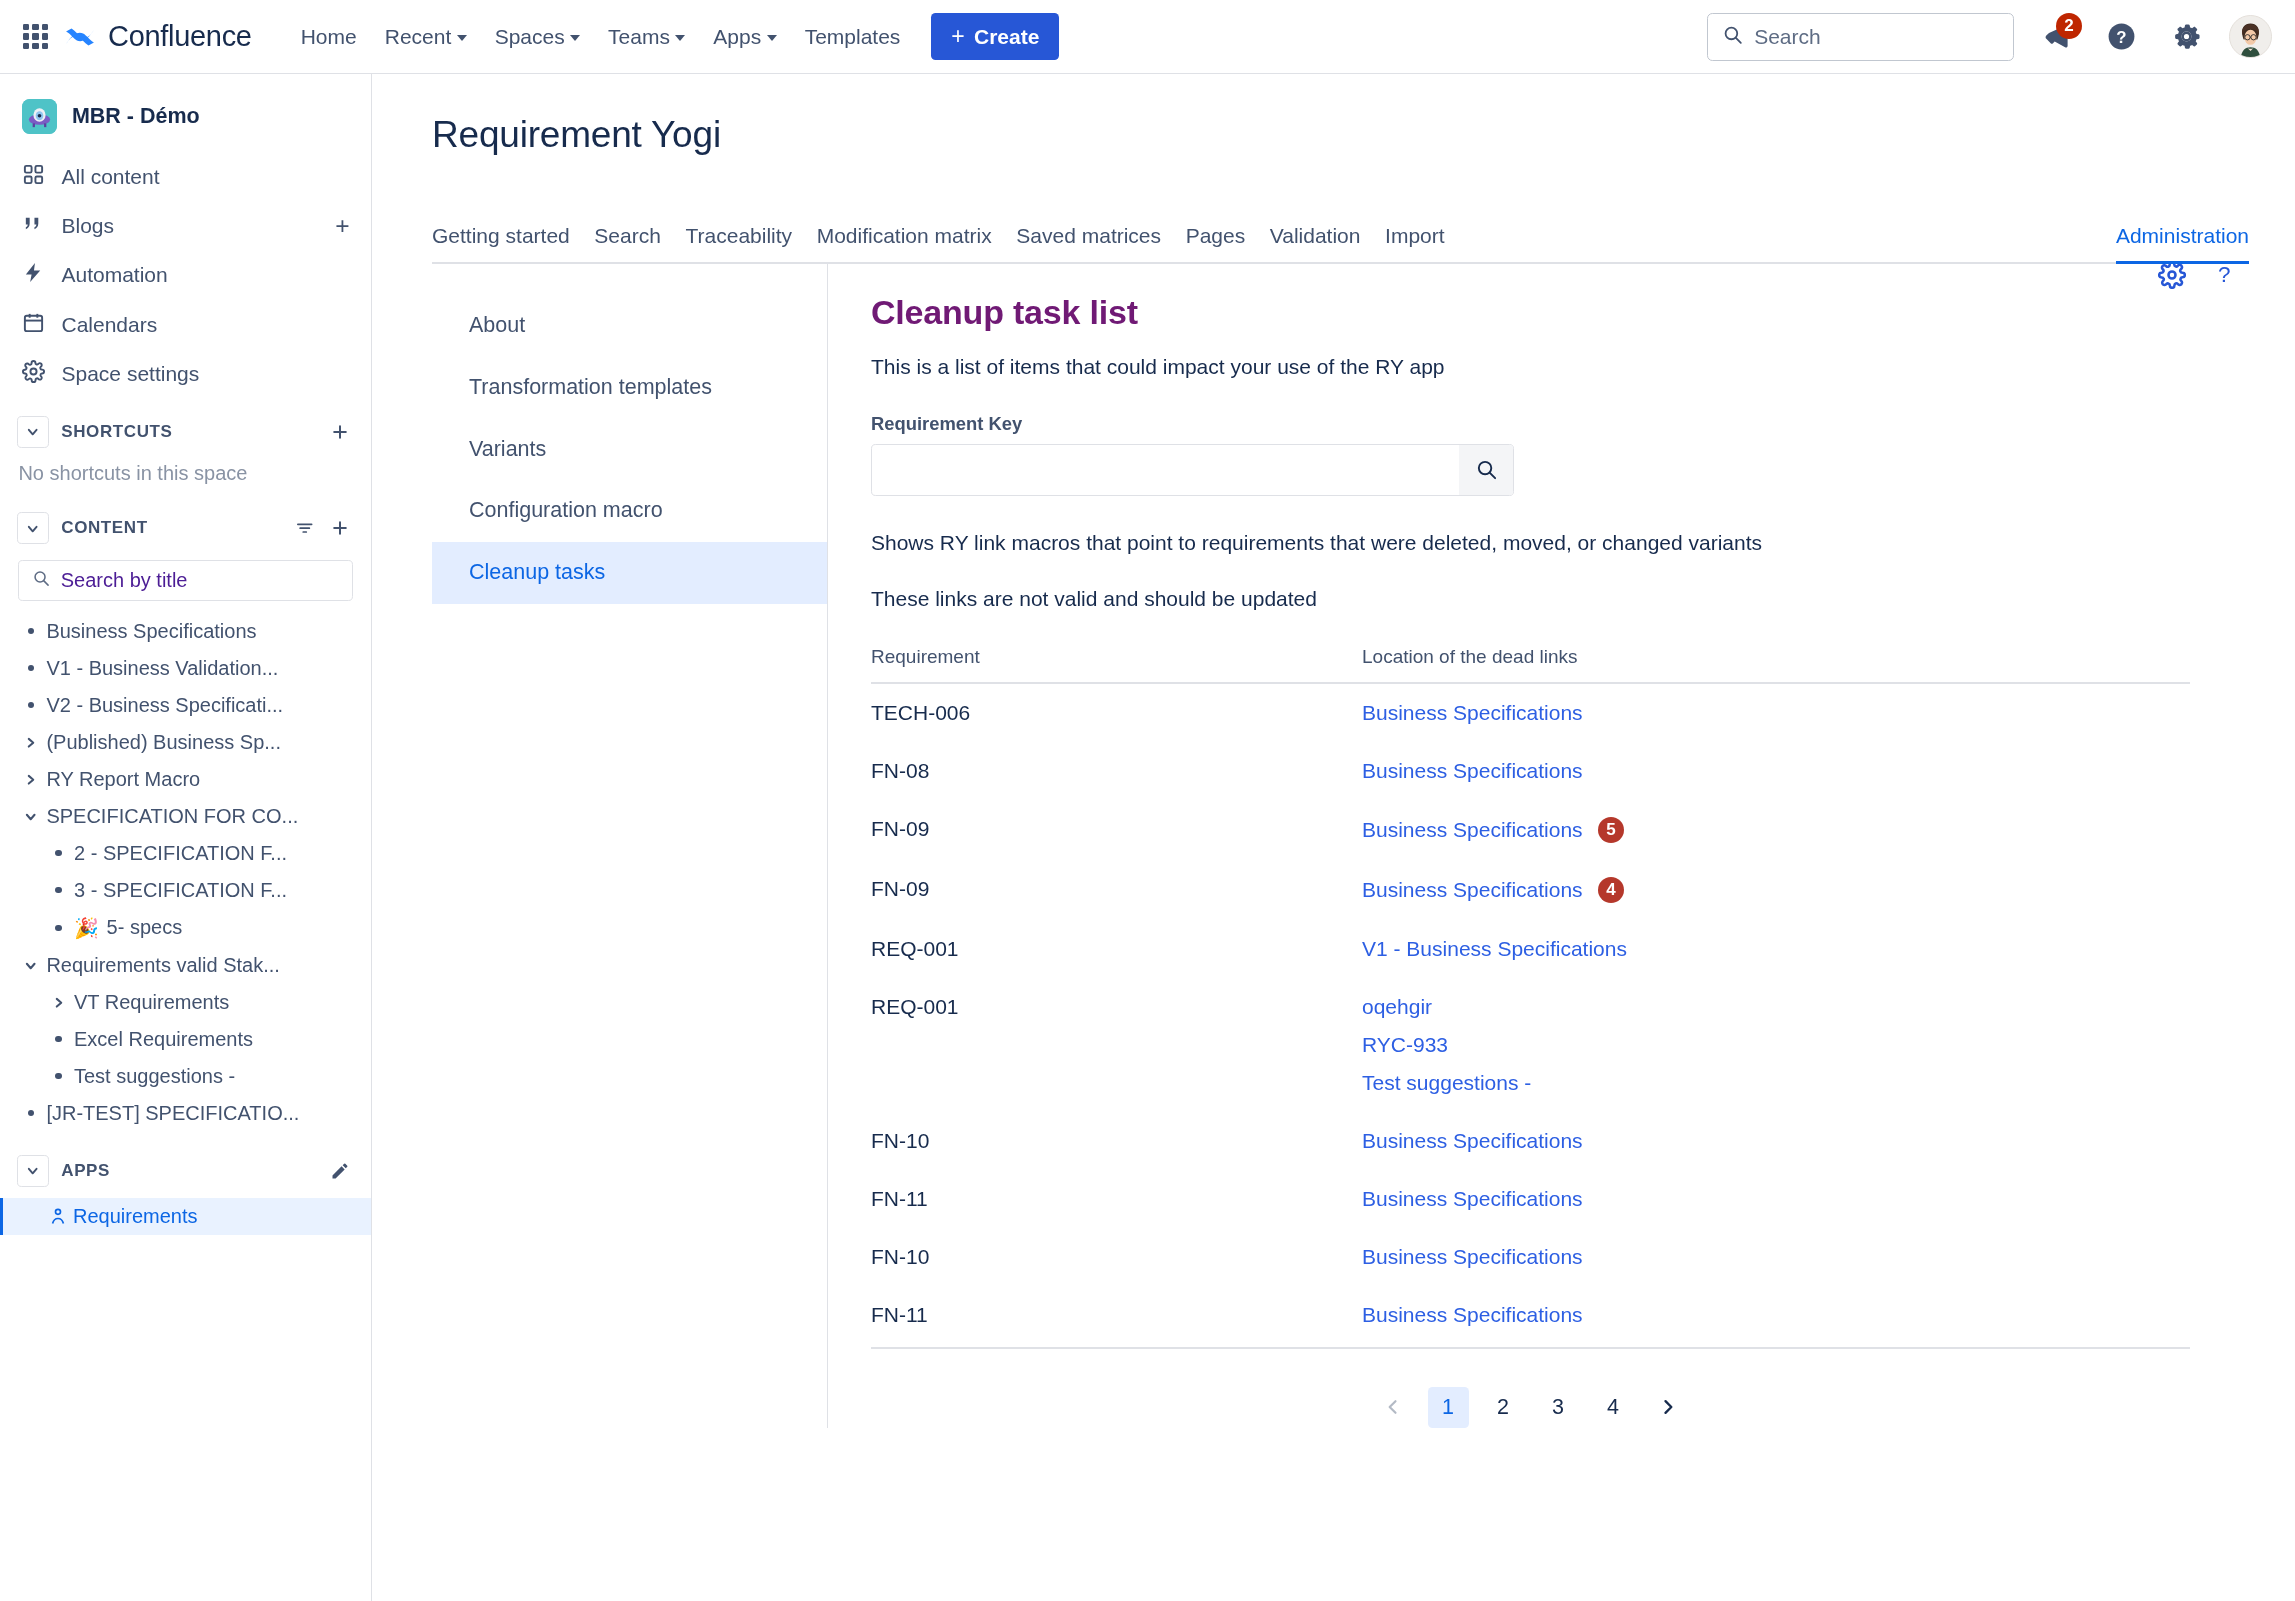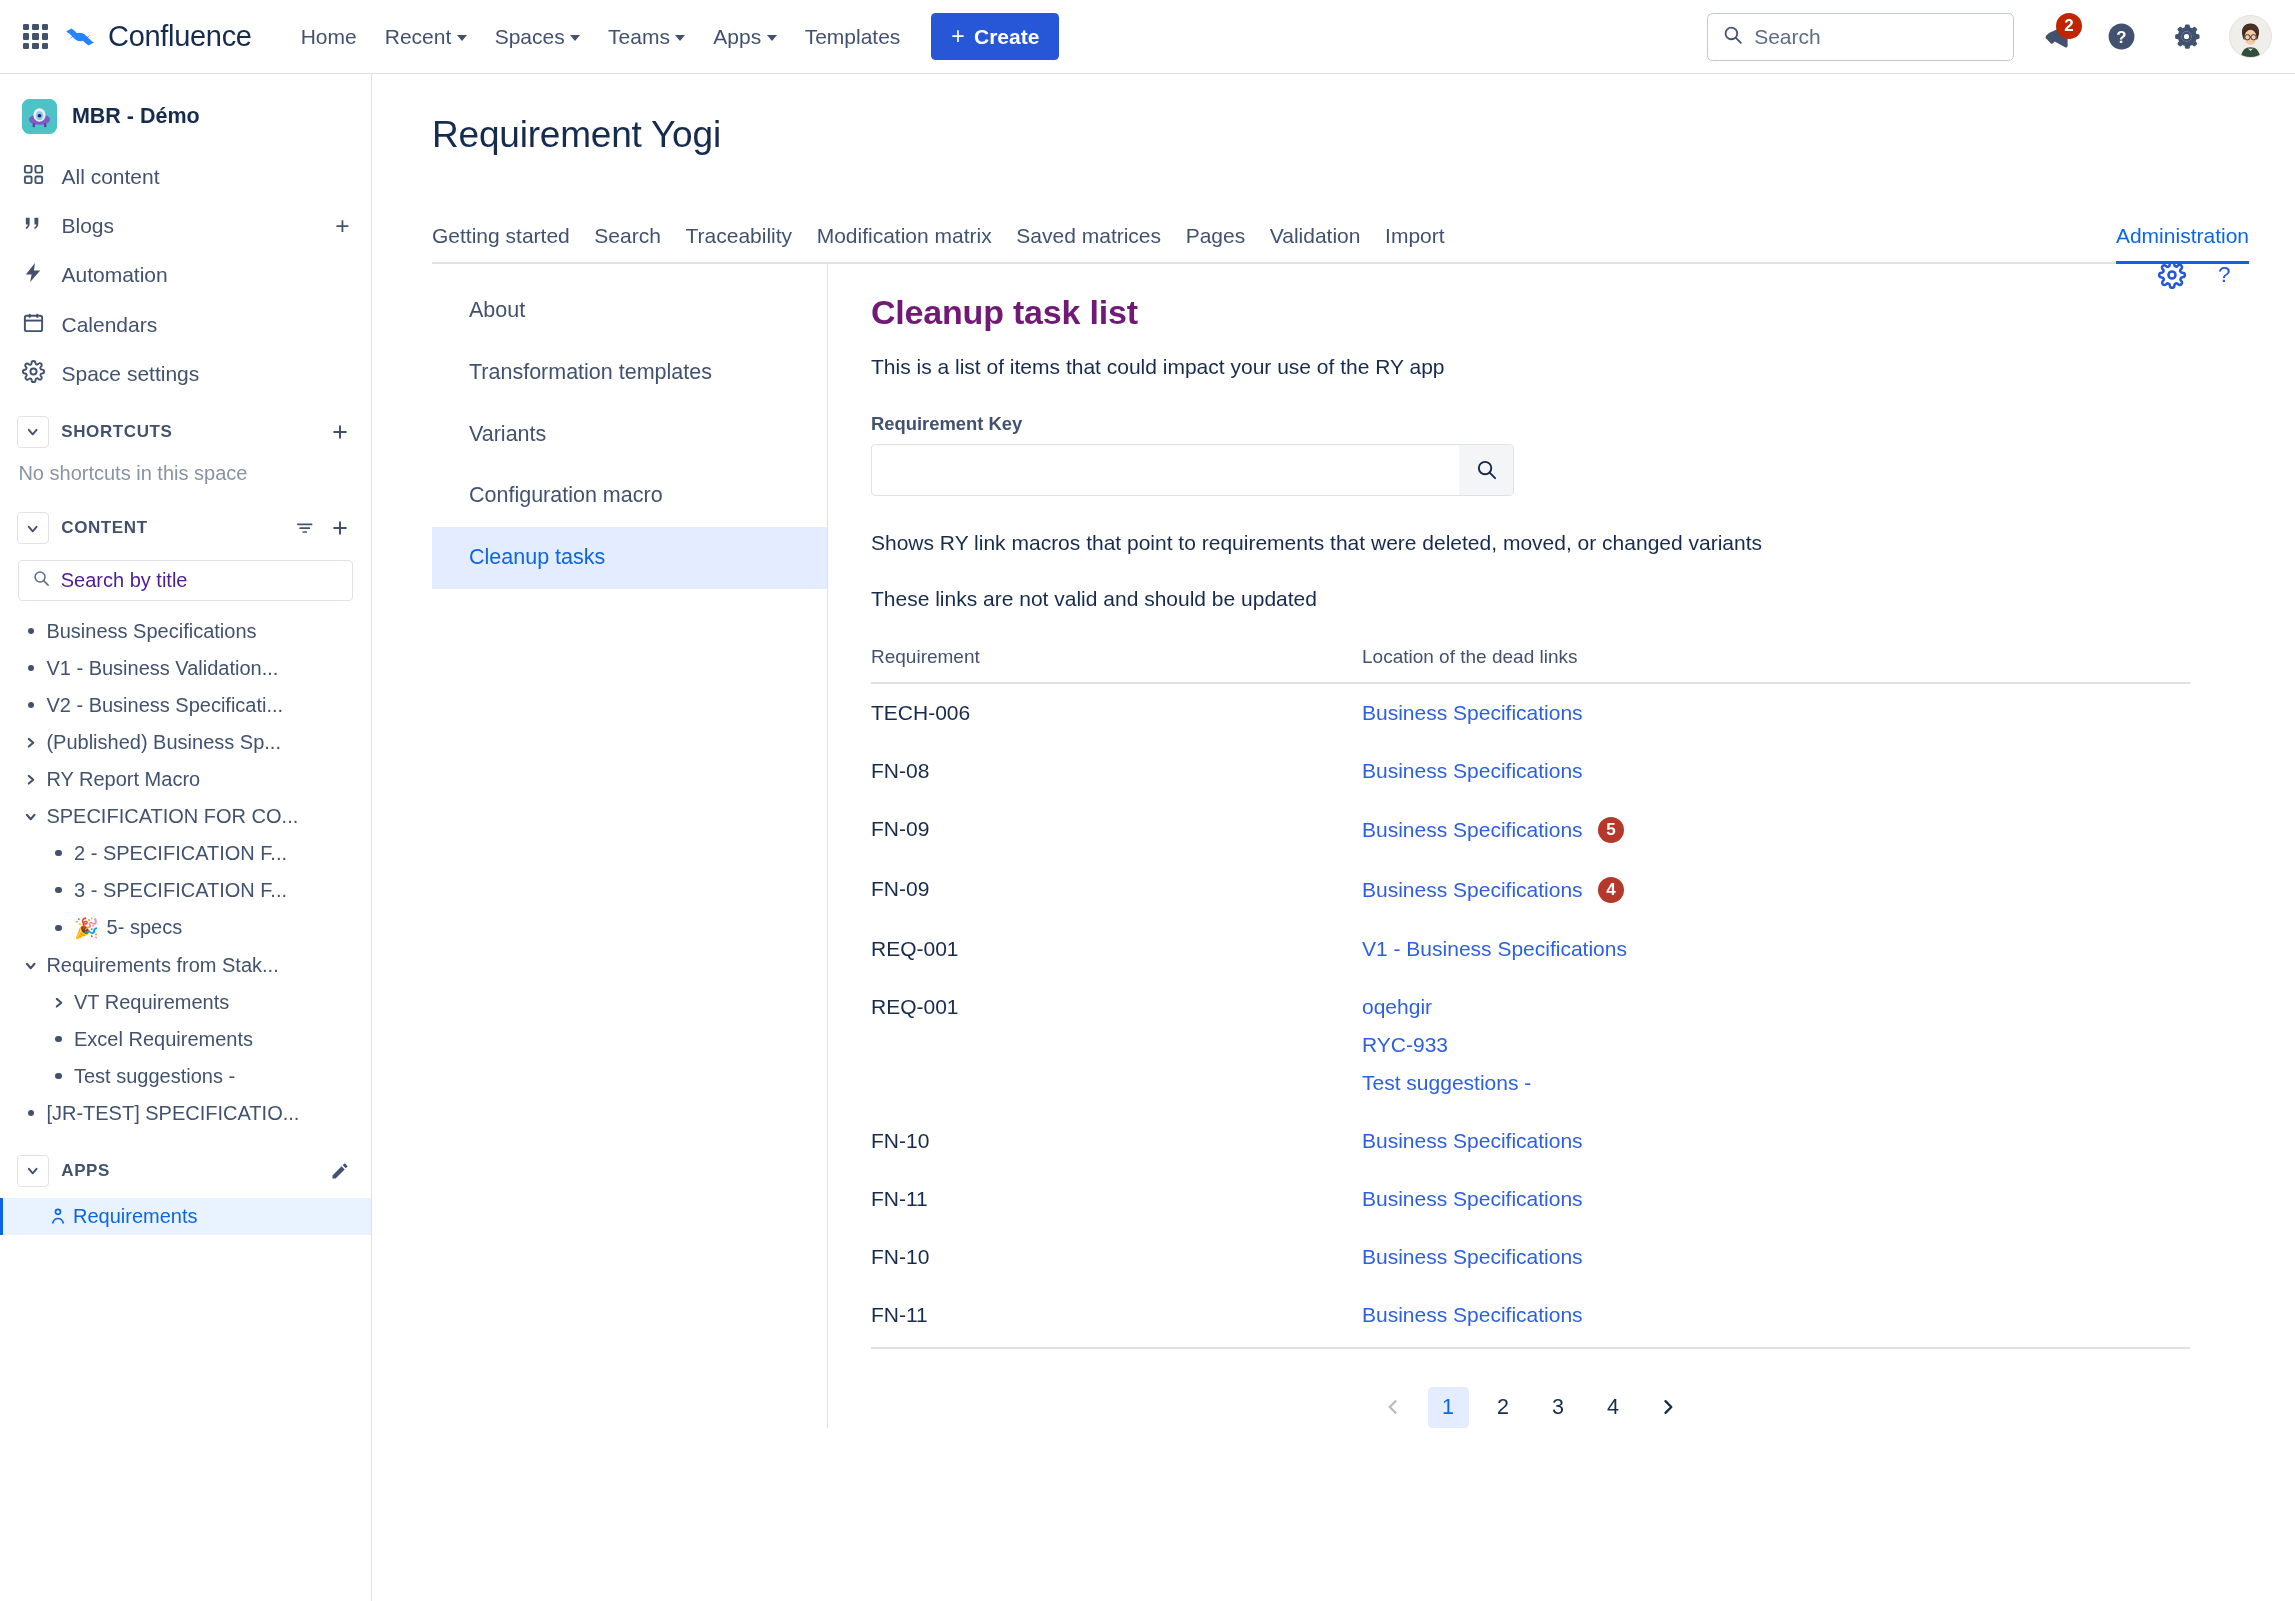--- a/index.html
+++ b/index.html
@@ -170,21 +170,21 @@
     font-size: 21px; color: #42526E; padding: 7.7px 12.3px 14px 12.3px; cursor: pointer;
     white-space: nowrap;
   }
   .tab:first-child { padding-left: 0; }
   .tab.right { margin-left: auto; color: #0C66E4; position: relative; padding-right: 0;}
   .tab.right::after {
     content: ""; position: absolute; left: 12.3px; right: 0; bottom: -2.3px; height: 3.1px; background: #0C66E4;
   }
 
   .content-split { display: flex; margin-top: 0; }
-  .sub-nav { width: 396px; flex: 0 0 396px; border-right: 0.8px solid #DFE1E6; padding-top: 16px; }
+  .sub-nav { width: 396px; flex: 0 0 396px; border-right: 0.8px solid #DFE1E6; padding-top: 31px; }
   .sub-nav-item {
     font-size: 21.5px; color: #42526E; padding: 18.4px 0 18.4px 37px; cursor: pointer;
   }
   .sub-nav-item.active { background: #E3EDFF; color: #0C66E4; }
 
   .panel { flex: 1; padding: 29px 0 0 43px; }
   .panel-title { font-size: 34px; font-weight: 700; color: #701a75; letter-spacing: -0.2px;}
   .panel-sub { font-size: 21px; color: #172B4D; margin-top: 23px; }
 
   .filters { display: flex; gap: 54px; margin-top: 34px; }
@@ -532,21 +532,21 @@
           </span>
           <span class="emoji">🎉</span>
           <span class="tree-label">5- specs</span>
         </div>
         <div class="tree-item">
           <span class="tree-bullet">
             <svg width="15.4" height="15.4" viewBox="0 0 24 24" fill="none" stroke="#42526E" stroke-width="3.2" stroke-linecap="round" stroke-linejoin="round">
               <polyline points="6 9 12 16 18 9"></polyline>
             </svg>
           </span>
-          <span class="tree-label">Requirements from Stak...</span>
+          <span class="tree-label">Requirements valid Stak...</span>
         </div>
         <div class="tree-item depth1">
           <span class="tree-bullet">
             <svg width="15.4" height="15.4" viewBox="0 0 24 24" fill="none" stroke="#42526E" stroke-width="3.2" stroke-linecap="round" stroke-linejoin="round">
               <polyline points="9 6 16 12 9 18"></polyline>
             </svg>
           </span>
           <span class="tree-label">VT Requirements</span>
         </div>
         <div class="tree-item depth1">

